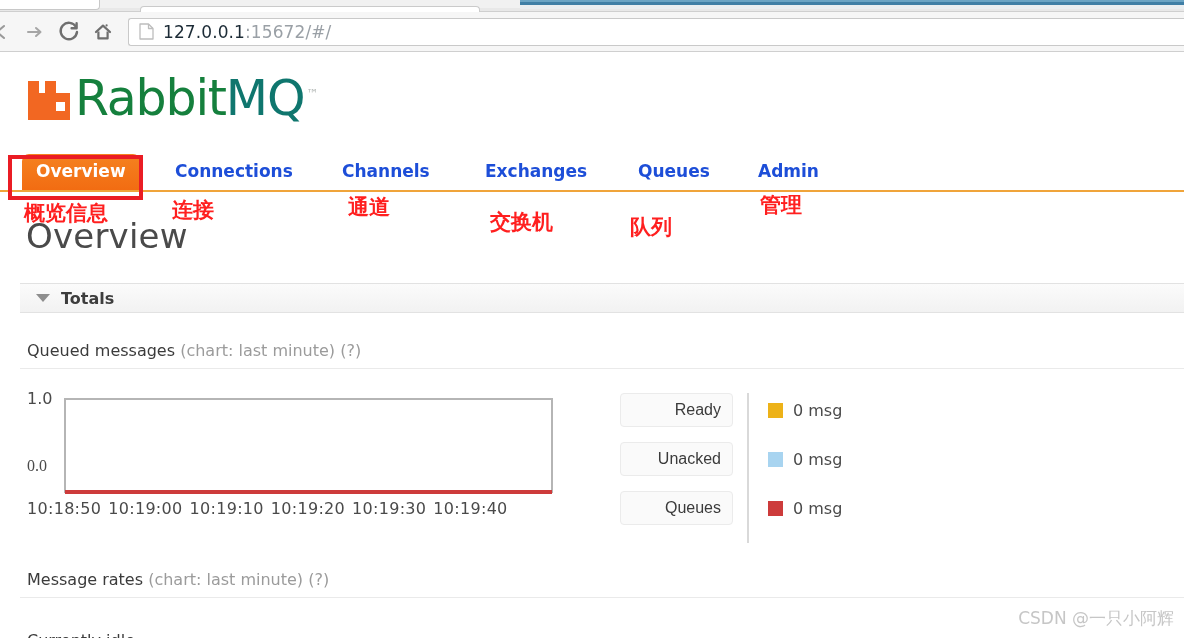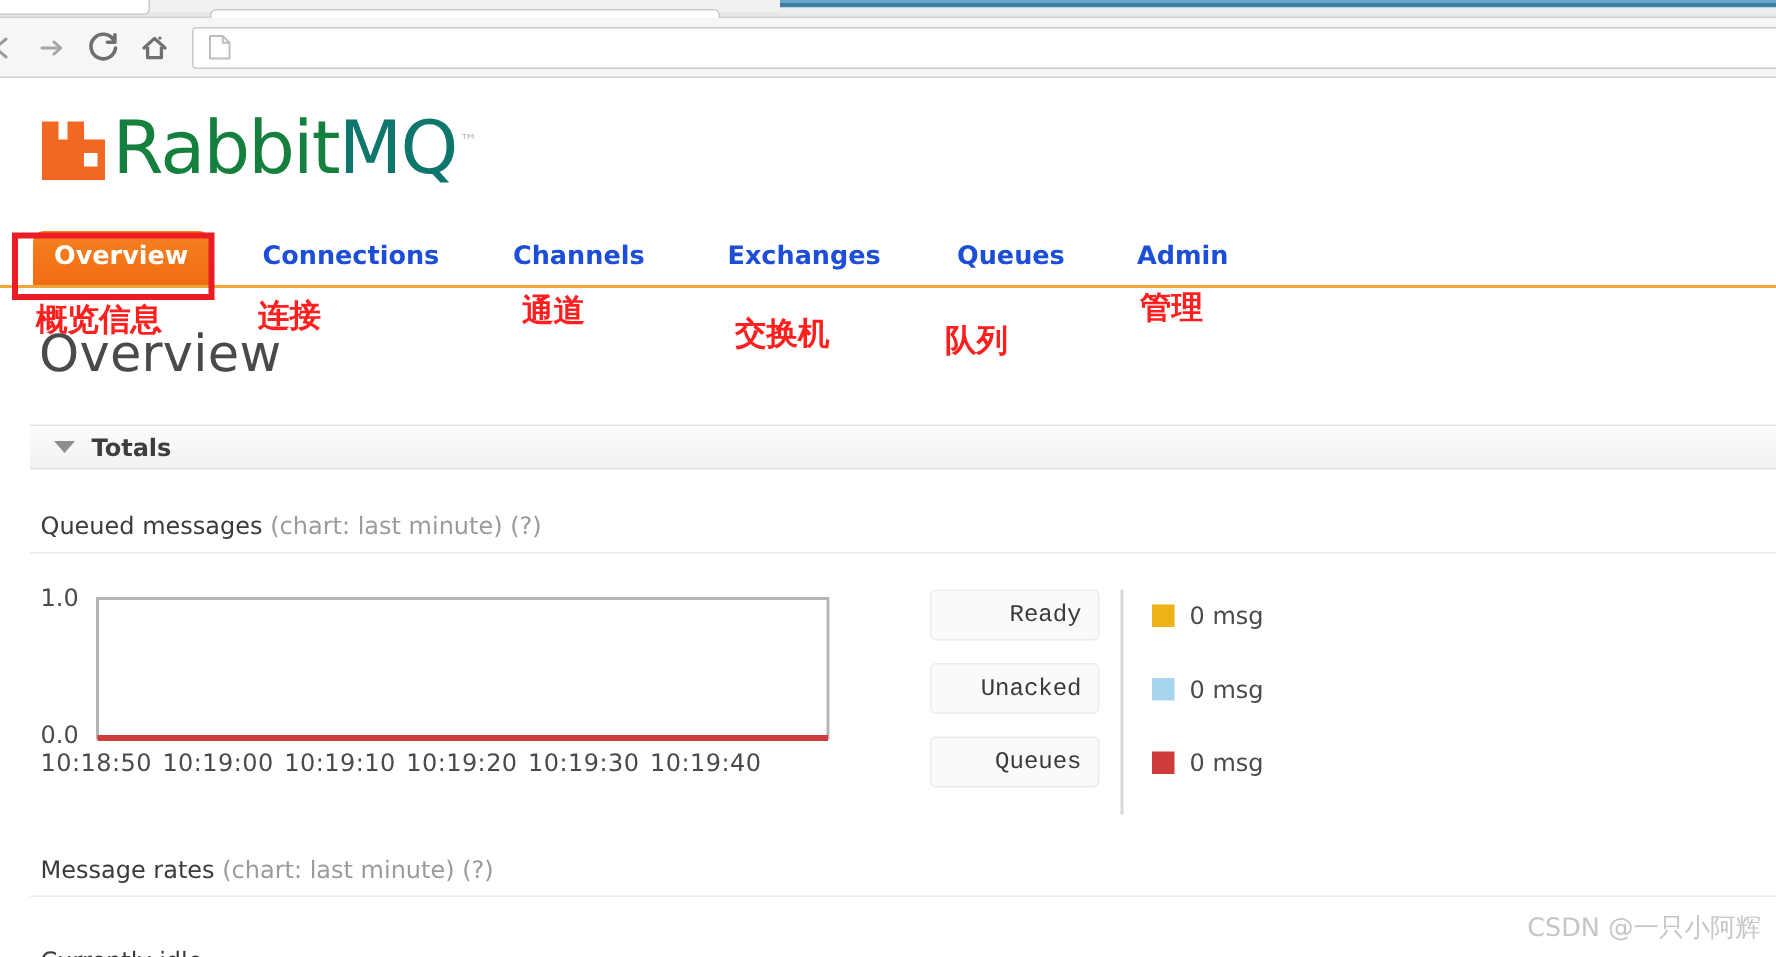--- a/index.html
+++ b/index.html
@@ -205,21 +205,21 @@
     height: 34px; margin-bottom: 15px;
   }
   .legend-label {
     width: 113px; height: 34px;
     background: #fafafa;
     border: 1px solid #ebebeb;
     border-radius: 4px;
     display: flex; align-items: center; justify-content: flex-end;
     padding-right: 11px;
     font-size: 16px; color: #3b3b3b;
-    font-family: Liberation Mono, monospace;
+    font-family: Liberation Sans, sans-serif;
   }
   .legend-divider {
     position: absolute; left: 747px; top: 340px;
     width: 2px; height: 150px;
     background: #d9d9d9;
   }
   .legend-swatch {
     width: 15px; height: 15px;
     margin-left: 35px; margin-right: 10px;
     flex: 0 0 auto;
@@ -278,20 +278,23 @@
       <circle cx="14.6" cy="4.4" r="1.1" fill="#6f6f6f"></circle>
     </svg>
   </div>
 
   <div class="omnibox">
     <span class="page-icon">
       <svg width="15" height="17" viewBox="0 0 15 17" aria-hidden="true">
         <path d="M1 1 H9.5 L14 5.5 V16 H1 Z" fill="#ffffff" stroke="#bdbdbd" stroke-width="1.3" stroke-linejoin="round"></path>
         <path d="M9.5 1 V5.5 H14" fill="none" stroke="#bdbdbd" stroke-width="1.3" stroke-linejoin="round"></path>
       </svg>
+    </span>
+    <span class="url-text">
+      <span class="url-host">127.0.0.1</span><span class="url-rest">:15672/#/</span>
     </span>
   </div>
 </div>
 
 <div class="page">
 
   <div class="logo-wrap">
     <span class="logo-mark">
       <svg width="46" height="47" viewBox="0 0 46 47" aria-hidden="true">
         <path d="M2 6 H13 V18 H19 V6 H30 V18 H44 V45 H2 Z" fill="#f26722"></path>
@@ -328,21 +331,21 @@
   </div>
 
   <div class="sub-head" style="top:288px;">
     <span class="strong">Queued messages</span>
     <span class="muted">(chart: last minute) (?)</span>
   </div>
   <div class="sub-rule" style="top:315px;"></div>
 
   <div class="chart">
     <div class="y-label" style="left:27px; top:336px;">1.0</div>
-    <div class="y-label" style="left:27px; top:427px;">0.0</div>
+    <div class="y-label" style="left:27px; top:404px;font-family:Liberation Serif, serif;">0.0</div>
     <div class="plot-frame"></div>
     <div class="plot-line"></div>
     <div class="x-ticks">
       <span>10:18:50</span><span>10:19:00</span><span>10:19:10</span><span>10:19:20</span><span>10:19:30</span><span>10:19:40</span>
     </div>
   </div>
 
   <div class="legend-divider"></div>
   <div class="legend">
     <div class="legend-row">

